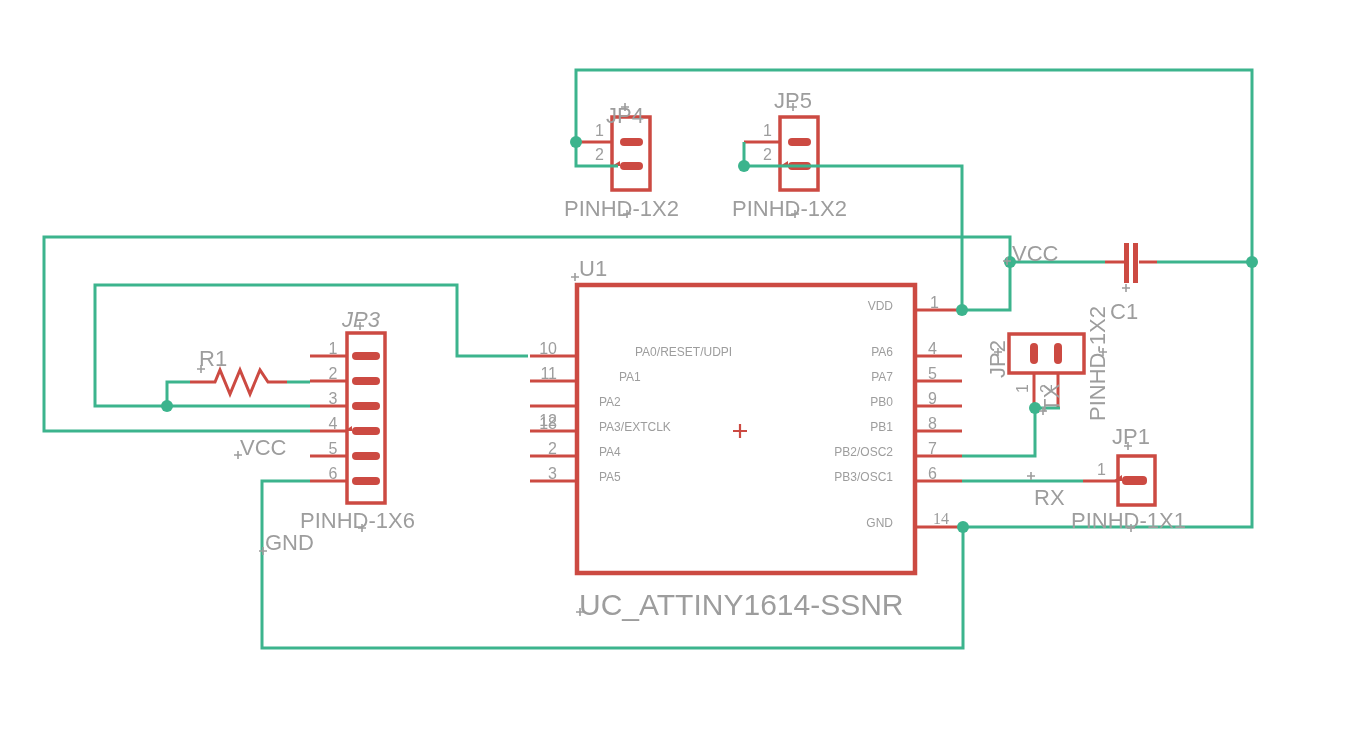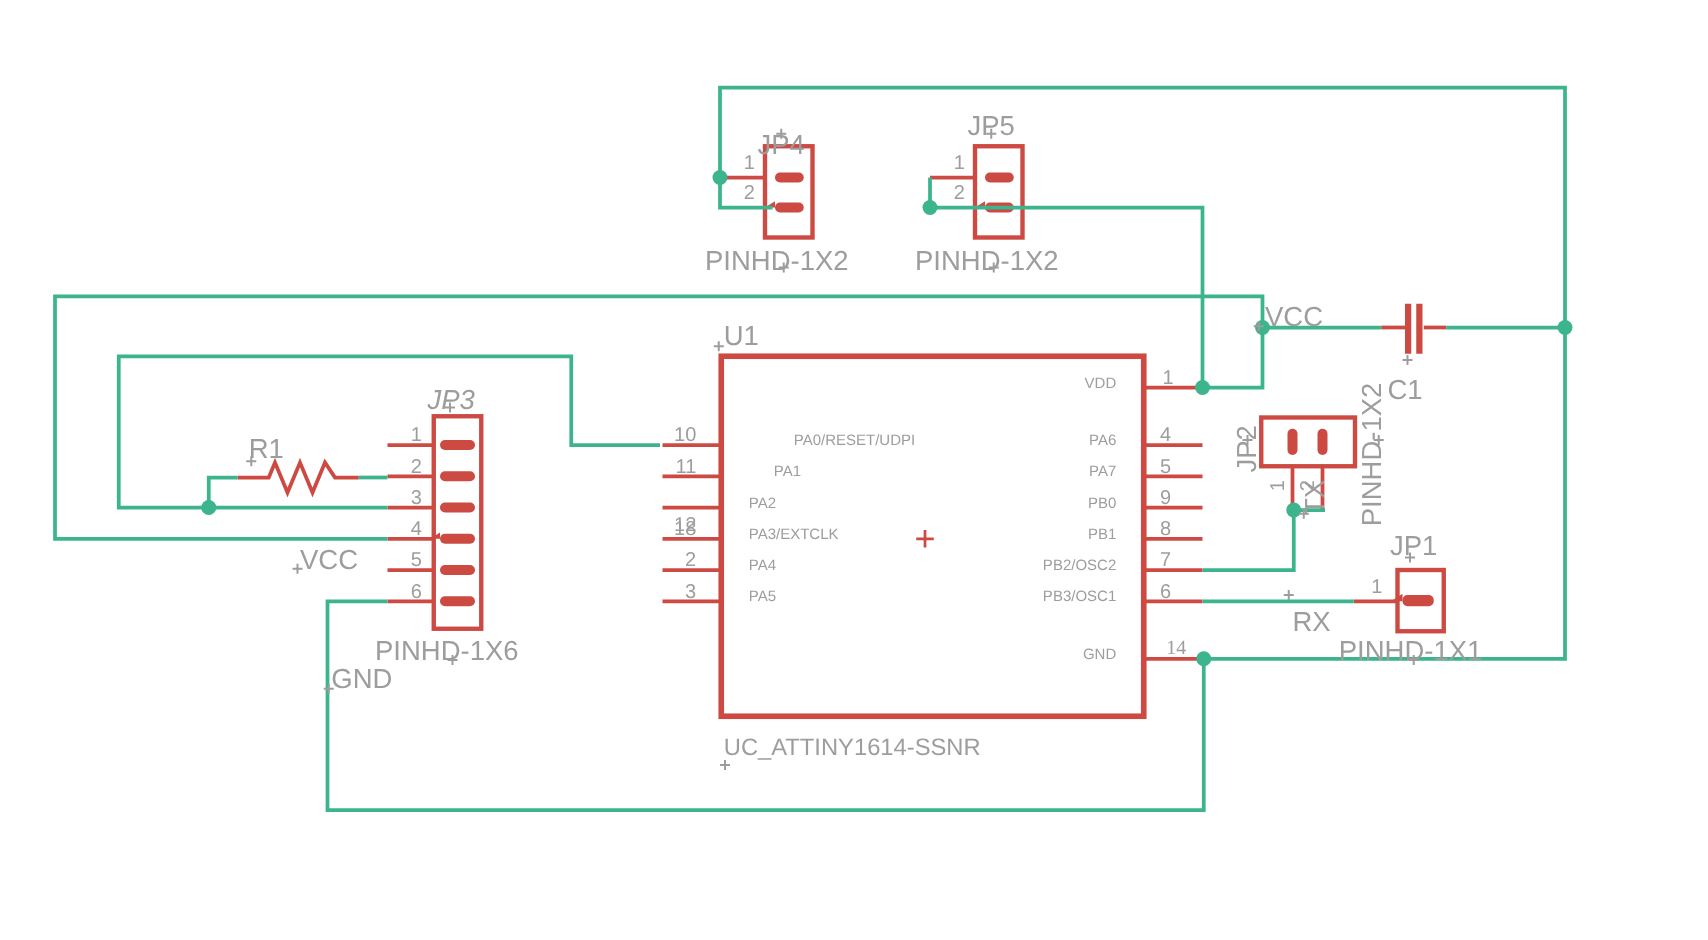--- a/index.html
+++ b/index.html
@@ -19,21 +19,21 @@
   .lead{fill:none;stroke:var(--part);stroke-width:3;}
   .box{fill:none;stroke:var(--part);stroke-width:3.5;}
   .chipbox{stroke-width:4.5;}
   .pad{fill:var(--part);stroke:none;}
   .cross{fill:none;stroke:var(--text);stroke-width:1.6;}
   .centerplus{fill:none;stroke:var(--part);stroke-width:2.2;}
   .lbl{position:absolute;color:var(--text);white-space:nowrap;line-height:1.08;}
   .fs16{font-size:16px;}
   .fs18{font-size:12px;}
   .fs22{font-size:22px;}
-  .fs26{font-size:19px;}
+  .fs26{font-size:30px;}
   .ralign{text-align:right;}
   .calign{text-align:center;}
   .w44{width:44px;} .w24{width:24px;} .w20{width:20px;} .w175{width:175px;}
   .rot{transform:rotate(-90deg);transform-origin:0 0;}
 </style>
 </head>
 <body>
 
 <div id="canvas">
 

